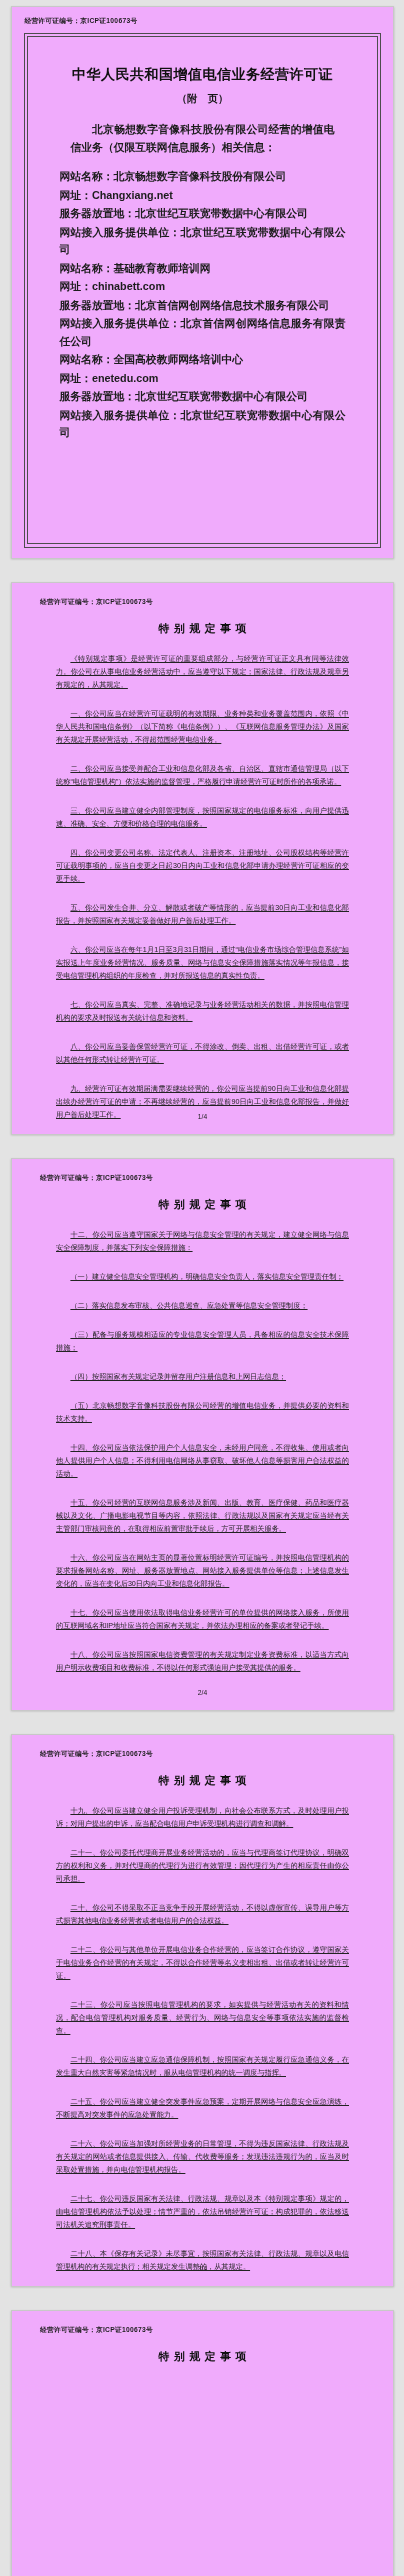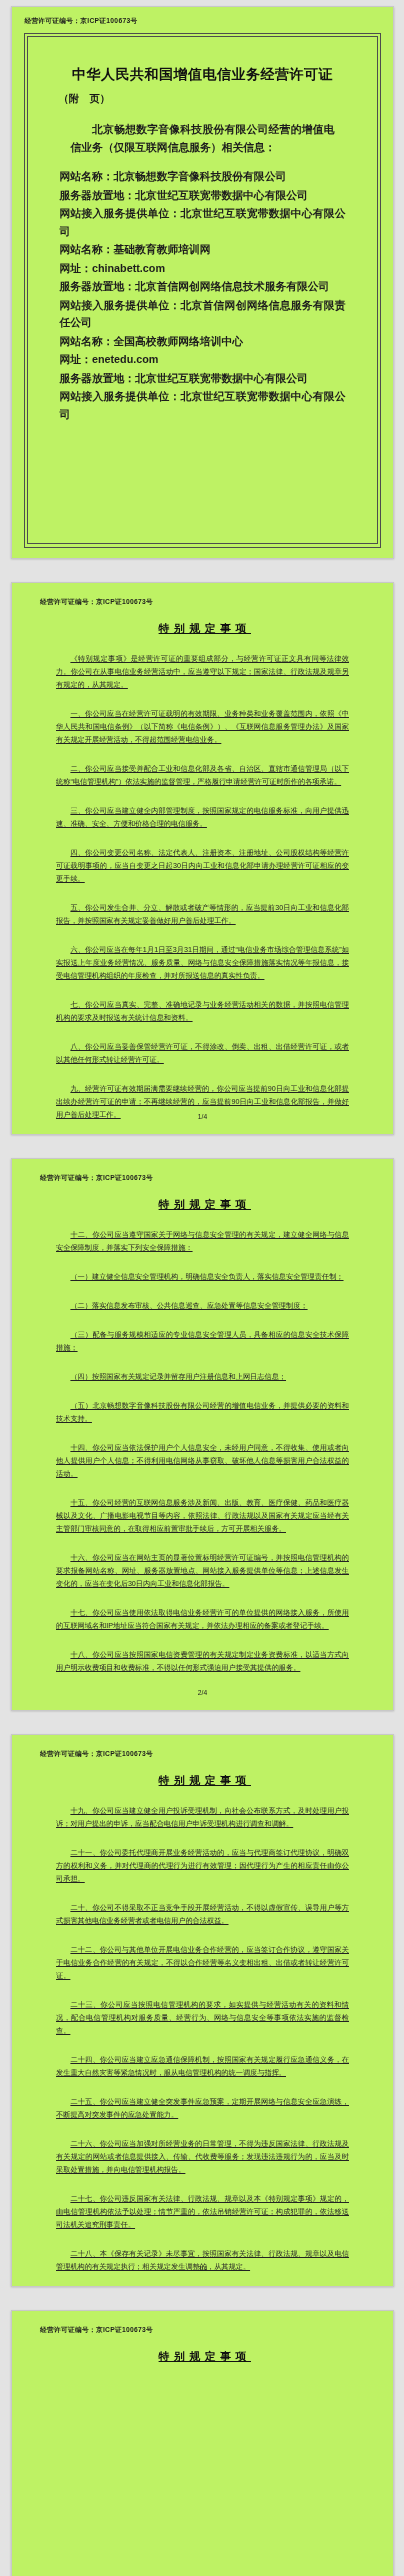--- a/index.html
+++ b/index.html
@@ -11,21 +11,21 @@
   }
   .doc {
     width: 405px;
     padding: 6.2px 0 10.3px;
     margin: 0 auto;
   }
   .page {
     width: 383px;
     height: 553px;
     margin: 0 auto 23px;
-    background: #bef264;
+    background: #f0abfc;
     border: 0.5px solid #c8c8c8;
     box-shadow: 0 0.5px 2.1px rgba(0,0,0,0.22);
     box-sizing: border-box;
     position: relative;
     overflow: hidden;
   }
   .page:last-child { margin-bottom: 0; }
 
   .page-header {
     font-size: 6.7px;
@@ -56,20 +56,21 @@
     font-weight: 700;
     text-align: center;
     color: #111111;
     margin: 11.3px 0 0;
     letter-spacing: 0.5px;
   }
   .cert-subtitle {
     font-family: "Liberation Serif", "DejaVu Serif", serif;
     font-size: 10.3px;
     font-weight: 700;
+    text-align: center;
     margin-top: 8.2px;
     color: #161616;
   }
   .cert-body {
     margin-top: 15.5px;
     font-size: 10.8px;
     font-weight: 700;
     line-height: 17.5px;
     color: #1d1d1d;
   }
@@ -88,21 +89,20 @@
   .prov-page { padding: 14.4px 28px; }
   .prov-title {
     font-family: "Liberation Serif", "DejaVu Serif", serif;
     font-size: 10.8px;
     font-weight: 700;
     color: #111111;
     text-align: center;
     letter-spacing: 4.6px;
     text-indent: 4.6px;
     margin: 15.5px 0 13.4px;
-    text-decoration: underline;
   }
   .prov-body { }
   .prov-para {
     font-size: 7.2px;
     line-height: 13px;
     color: #232323;
     margin: 16px;
     text-indent: 2em;
     text-align: justify;
     word-break: break-all;
@@ -130,20 +130,21 @@
     <div class="cert-frame">
       <div class="cert-inner">
         <h1 class="cert-title">中华人民共和国增值电信业务经营许可证</h1>
         <div class="cert-subtitle">（附　页）</div>
         <div class="cert-body">
           <p class="cert-intro">北京畅想数字音像科技股份有限公司经营的增值电信业务（仅限互联网信息服务）相关信息：</p>
           <div class="cert-lines">
 
               <p class="cert-line">网站名称：北京畅想数字音像科技股份有限公司</p>
 
+              <p class="cert-line">网址：Changxiang.net</p>
 
               <p class="cert-line">服务器放置地：北京世纪互联宽带数据中心有限公司</p>
 
               <p class="cert-line">网站接入服务提供单位：北京世纪互联宽带数据中心有限公司</p>
 
               <p class="cert-line">网站名称：基础教育教师培训网</p>
 
               <p class="cert-line">网址：chinabett.com</p>
 
               <p class="cert-line">服务器放置地：北京首信网创网络信息技术服务有限公司</p>

